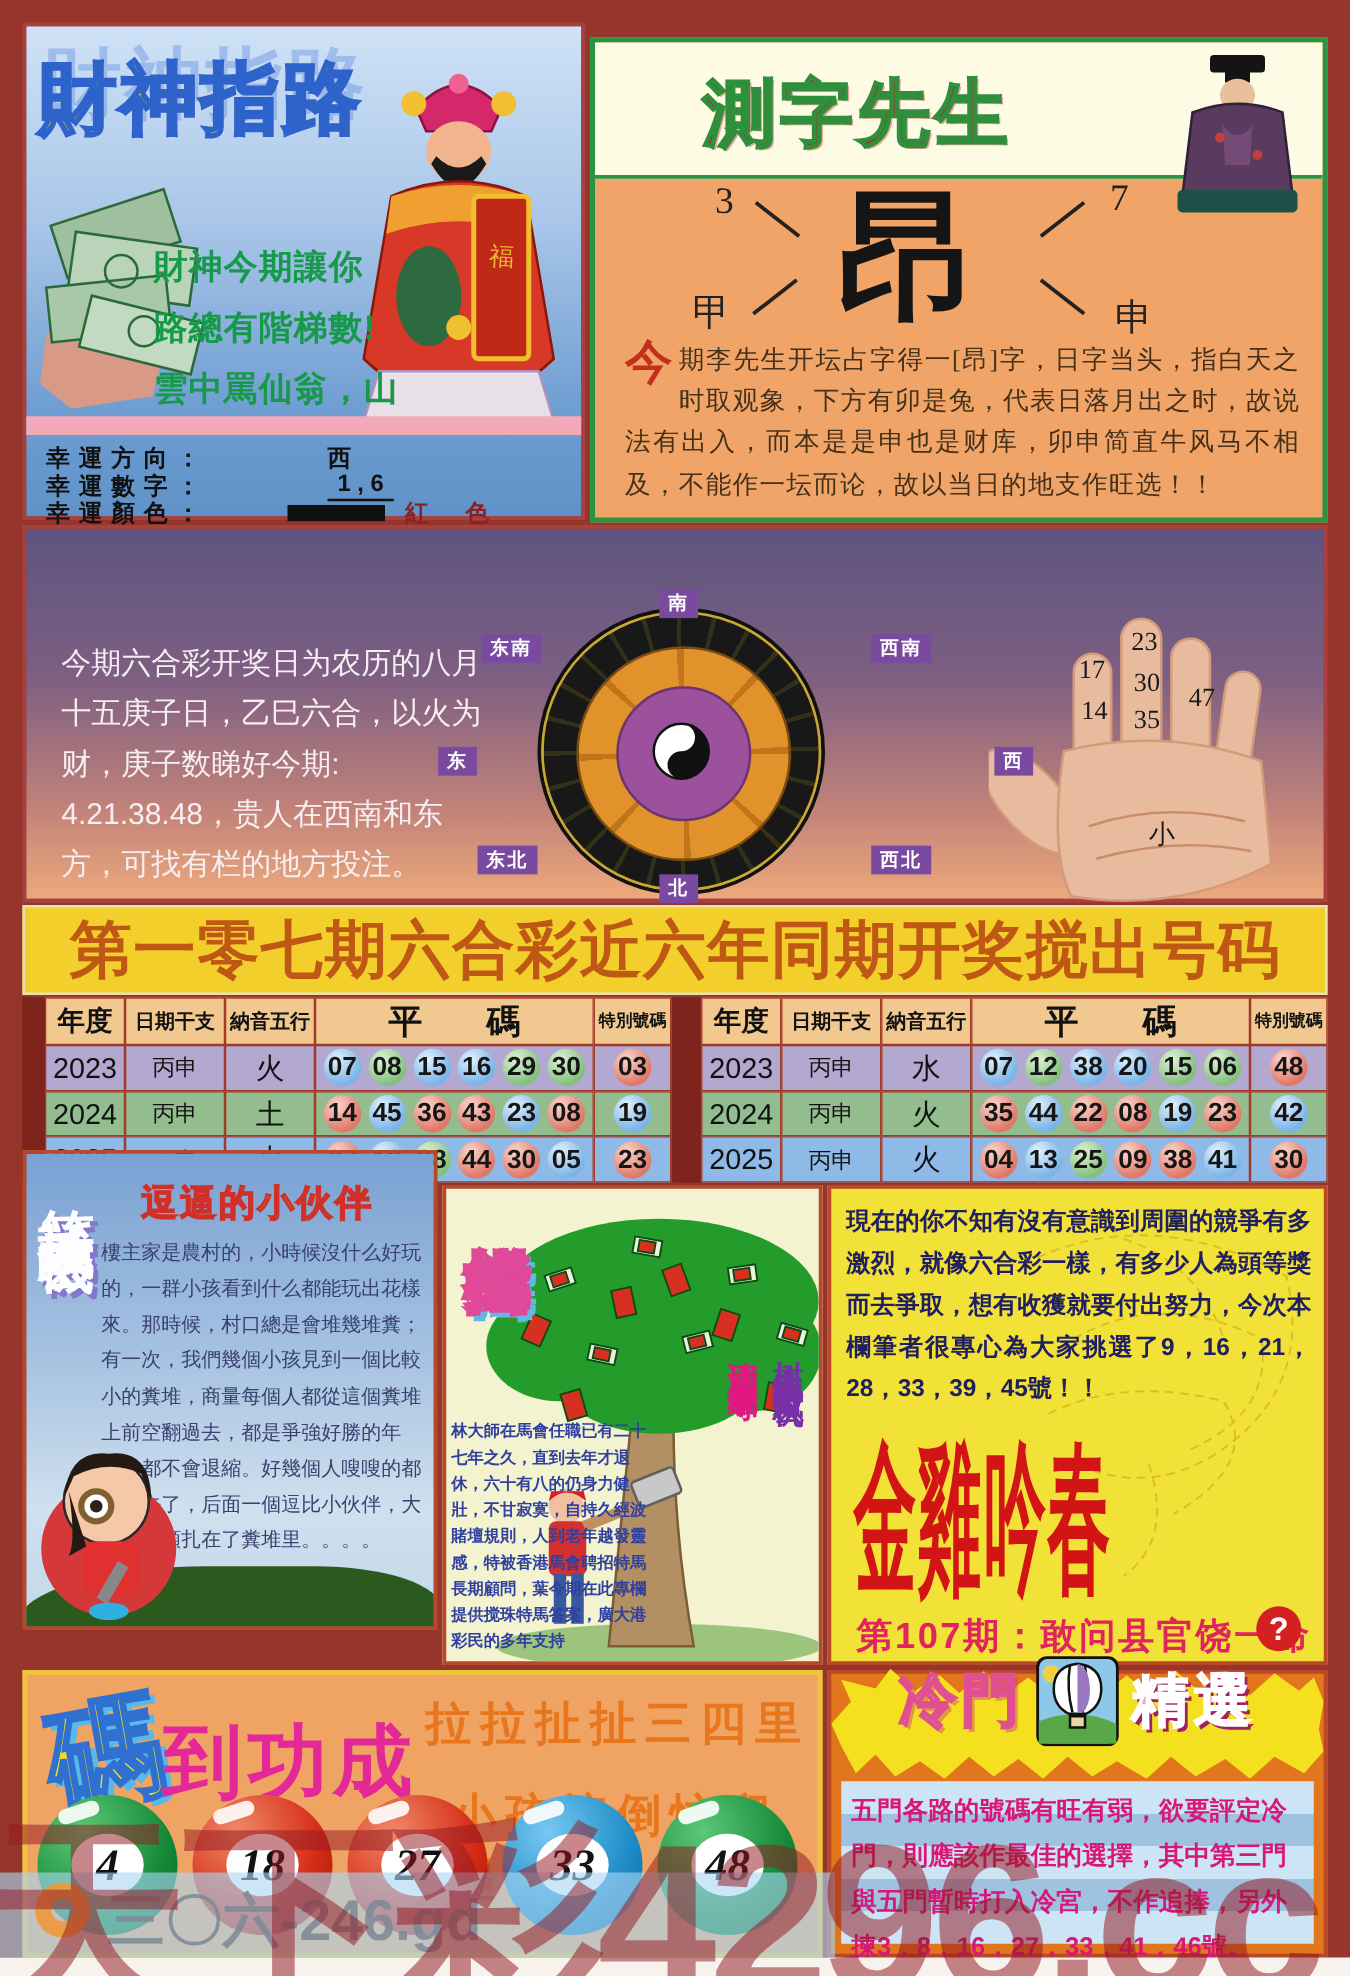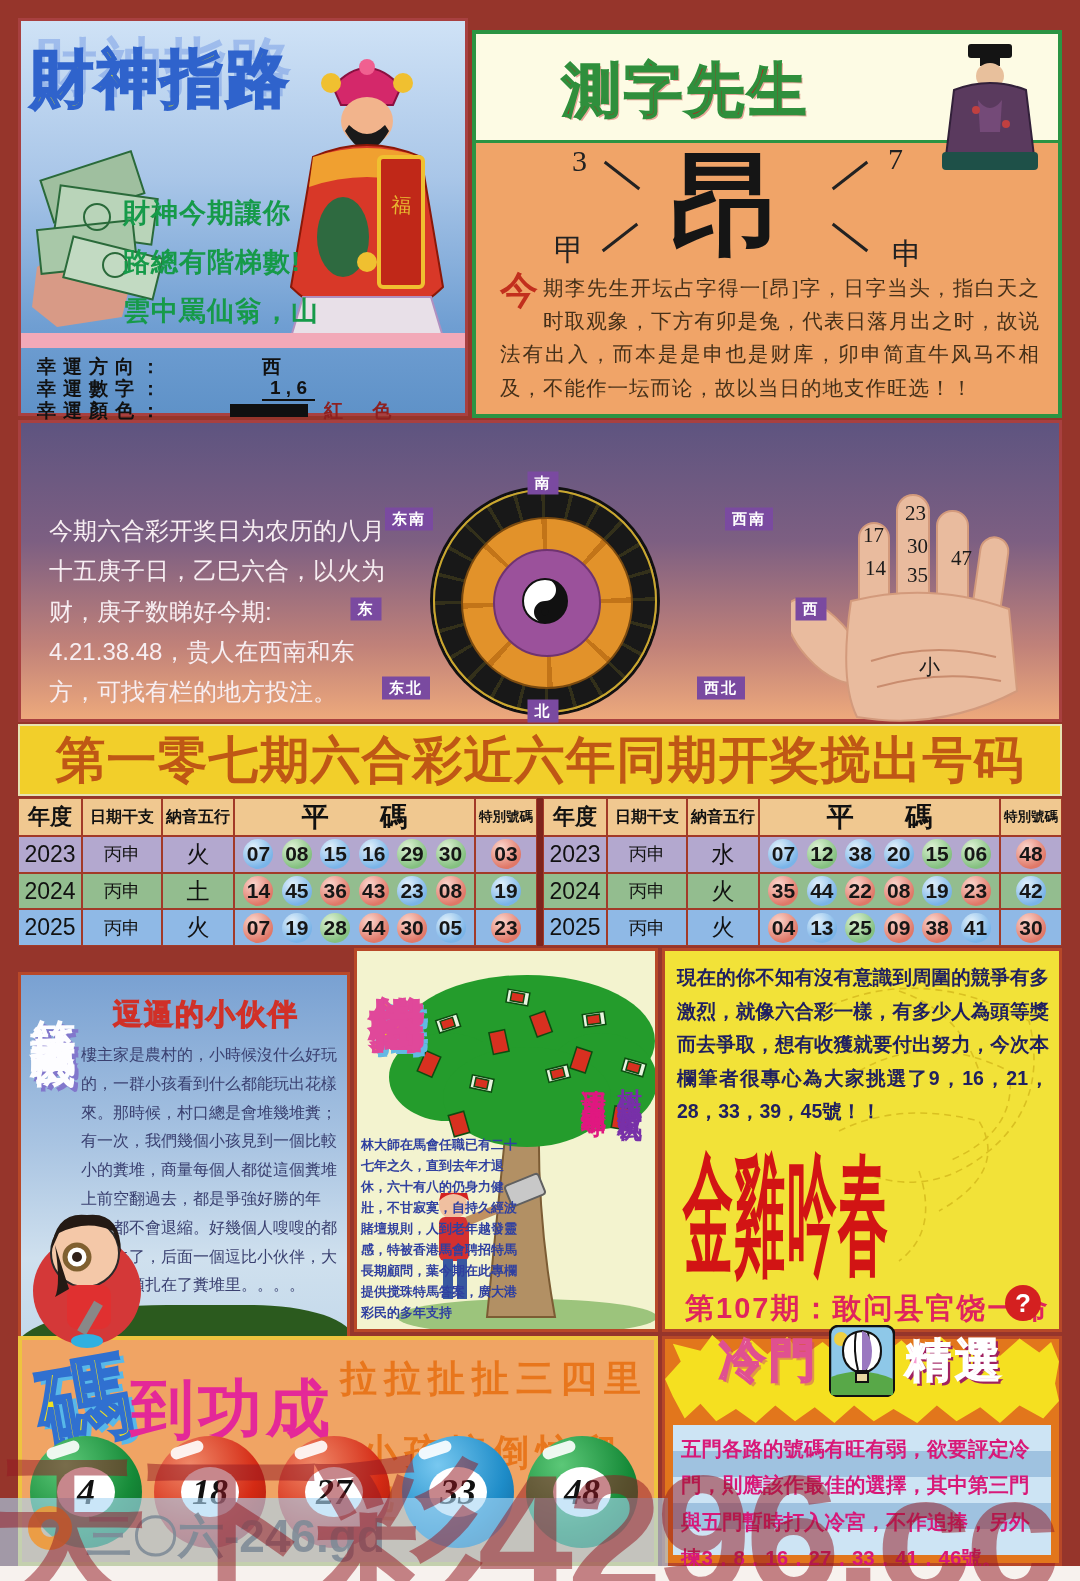--- a/index.html
+++ b/index.html
@@ -58,40 +58,40 @@
   
   #banner{left:18px;top:724px;width:1044px;height:72px;background:#f2cf2a;border:2px solid #e8e2b0;
           display:flex;align-items:center;justify-content:center;}
   #banner-text{font-size:50px;font-weight:900;color:#bf5715;letter-spacing:1px;white-space:nowrap;}
   
   #tables{left:18px;top:798px;width:1044px;height:148px;display:flex;gap:6px;background:#7e241c;}
   .htable{width:519px;background:#7e241c;display:flex;flex-direction:column;}
   .hrow{display:flex;flex:1;}
   .hcell{border:1.5px solid #a23a28;display:flex;align-items:center;justify-content:center;
          color:#111;box-sizing:border-box;}
-  .c-year{width:64px;font-size:23px;}
+  .c-year{width:64px;font-size:23px;margin-left:18px;}
   .c-gz{width:80px;font-size:18px;}
   .c-wx{width:72px;font-size:23px;}
   .c-nums{flex:1;justify-content:space-evenly;}
   .c-sp{width:62px;}
   .hrow.head .hcell{background:#f0c890;font-weight:700;}
   .hrow.head .c-year{font-size:22px;}
   .hrow.head .c-gz,.hrow.head .c-wx{font-size:16px;}
   .hrow.head .c-nums{font-size:27px;word-spacing:44px;}
   .hrow.head .c-sp{font-size:13.5px;}
   .r-purple .hcell{background:#b3a8cf;}
   .r-green .hcell{background:#93bd8f;}
   .r-blue .hcell{background:#8fb9e6;}
   .ball{display:inline-flex;width:30px;height:30px;border-radius:50%;align-items:center;justify-content:center;
         font-size:21px;font-weight:600;color:#161616;}
   .ball.red{background:radial-gradient(circle at 35% 28%,#fbd6cd,#e07868 70%);}
   .ball.blue{background:radial-gradient(circle at 35% 28%,#e2f1fb,#7ab4e8 70%);}
   .ball.green{background:radial-gradient(circle at 35% 28%,#def2d4,#84c080 70%);}
   
-  #joke{left:18px;top:972px;width:332px;height:384px;border:3px solid #b84828;
+  #joke{left:18px;top:920px;width:332px;height:384px;border:3px solid #b84828;
         background:linear-gradient(180deg,#79a1d2 0%,#a9c4e2 45%,#cfe0ee 75%,#c2d8ea 100%);overflow:hidden;}
   #jk-side{position:absolute;left:2px;top:8px;writing-mode:vertical-rl;font-size:45px;font-weight:900;
            color:#fdfdff;text-shadow:4px 4px 0 #8277cc;letter-spacing:6px;}
   #jk-title{position:absolute;left:92px;top:20px;font-size:29px;font-weight:900;color:#cadc3c;
             -webkit-text-stroke:1.2px #d03028;letter-spacing:2px;}
   #jk-body{position:absolute;left:60px;top:66px;right:8px;font-size:16px;line-height:1.8;color:#3a4070;}
   #jk-trees{position:absolute;left:-6px;right:-6px;bottom:-8px;height:56px;background:#2b5a1e;
             border-radius:45% 30% 40% 35%/80% 60% 0 0;}
   #jk-girl{position:absolute;left:4px;bottom:2px;z-index:3;}
   
@@ -249,21 +249,21 @@
       <svg id="yinyang" width="48" height="48" viewBox="0 0 48 48">
         <circle cx="24" cy="24" r="22" fill="#fff" stroke="#111" stroke-width="2"></circle>
         <path d="M24,2 a22,22 0 0 1 0,44 a11,11 0 0 1 0,-22 a11,11 0 0 0 0,-22 z" fill="#111"></path>
         <circle cx="24" cy="13" r="3.5" fill="#fff"></circle>
           <circle cx="24" cy="35" r="3.5" fill="#111"></circle>
       </svg>
     </div>
     <div id="dir-badges">
         <span class="dir-badge" style="left: 522px; top: 60px;">南</span>
         <span class="dir-badge" style="left: 388px; top: 96px;">东南</span>
-        <span class="dir-badge" style="left: 700px; top: 96px; margin-left: 28px;">西南</span>
+        <span class="dir-badge" style="left: 700px; top: 96px;">西南</span>
         <span class="dir-badge" style="left: 345px; top: 186px;">东</span>
         <span class="dir-badge" style="left: 790px; top: 186px;">西</span>
         <span class="dir-badge" style="left: 385px; top: 265px;">东北</span>
         <span class="dir-badge" style="left: 700px; top: 265px;">西北</span>
         <span class="dir-badge" style="left: 522px; top: 288px;">北</span>
       </div>
     <div id="palm-wrap">
       <svg width="272" height="244" viewBox="0 0 272 244">
         <g fill="#e9bb9e" stroke="#d39a7c" stroke-width="2">
           <rect x="68" y="42" width="30" height="110" rx="15"></rect>

